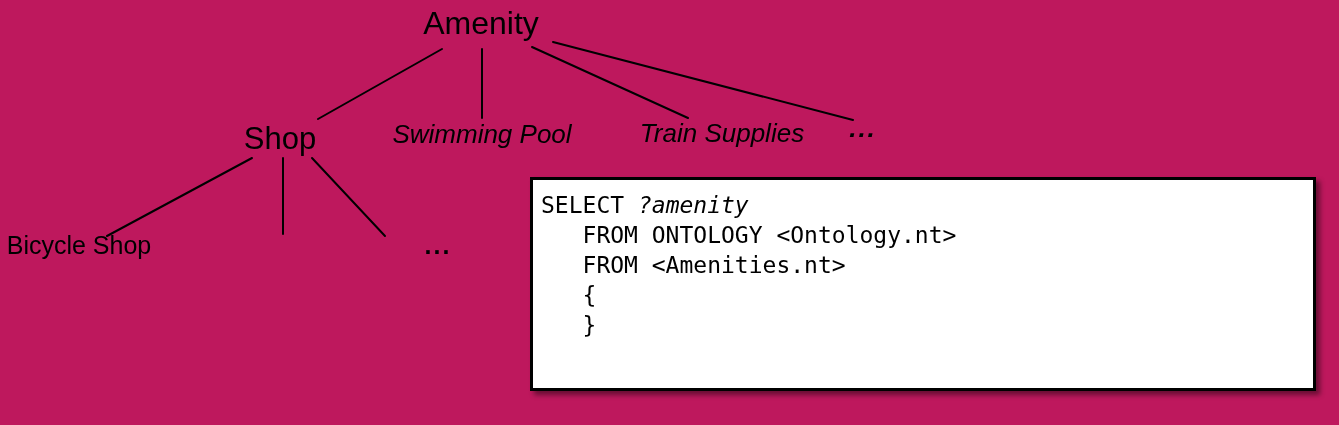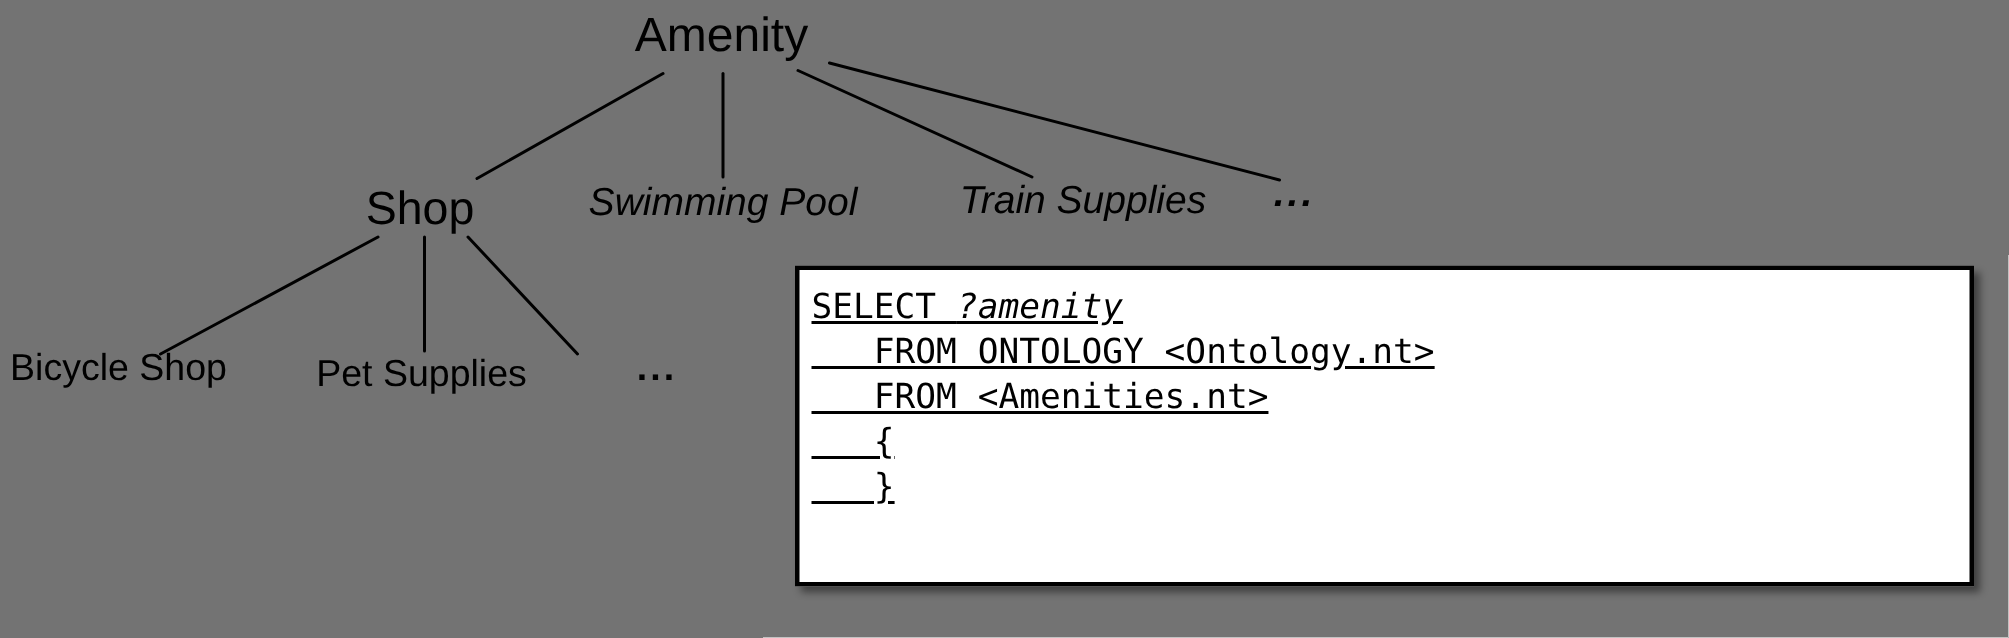--- a/index.html
+++ b/index.html
@@ -4,21 +4,21 @@
 <style>
   html, body {
     margin: 0;
     padding: 0;
     background: #ffffff;
   }
   .stage {
     position: relative;
     width: 1339px;
     height: 425px;
-    background: #737373;
+    background: #be185d;
     overflow: hidden;
     font-family: "Liberation Sans", sans-serif;
     color: #000000;
   }
   .edges {
     position: absolute;
     left: 0;
     top: 0;
     width: 1339px;
     height: 425px;
@@ -44,21 +44,20 @@
   .code-box {
     position: absolute;
     left: 530px;
     top: 177px;
     width: 786px;
     height: 214px;
     box-sizing: border-box;
     background: #ffffff;
     border: 3px solid #000000;
     box-shadow: 4px 4px 5px rgba(0,0,0,0.45);
-    text-decoration: underline;
   }
   .code {
     margin: 0;
     padding: 10px 6px 0 8px;
     font-family: "DejaVu Sans Mono", monospace;
     font-size: 23px;
     line-height: 30px;
     color: #000000;
   }
   .code-line {
@@ -84,21 +83,20 @@
   </svg>
 
   <div class="node root" style="left:481px; top:5px;">Amenity</div>
 
   <div class="node lv1-big" style="left:280px; top:121px;">Shop</div>
   <div class="node lv1" style="left:482px; top:120px;">Swimming Pool</div>
   <div class="node lv1" style="left:722px; top:119px;">Train Supplies</div>
   <div class="node lv1 dots" style="left:863px; top:114px;">...</div>
 
   <div class="node lv2" style="left:79px;  top:231px;">Bicycle Shop</div>
-  <div class="node lv2" style="left:281px; top:235px;">Pet Supplies</div>
   <div class="node lv2 dots" style="left:438px; top:231px;">...</div>
 
   <div class="code-box">
     <div class="code">
       <div class="code-line"><span>SELECT </span><span class="it">?amenity</span></div>
       <div class="code-line"><span>   FROM ONTOLOGY &lt;Ontology.nt&gt;</span></div>
       <div class="code-line"><span>   FROM &lt;Amenities.nt&gt;</span></div>
       <div class="code-line"><span>   {</span></div>
       <div class="code-line"><span>   }</span></div>
     </div>

